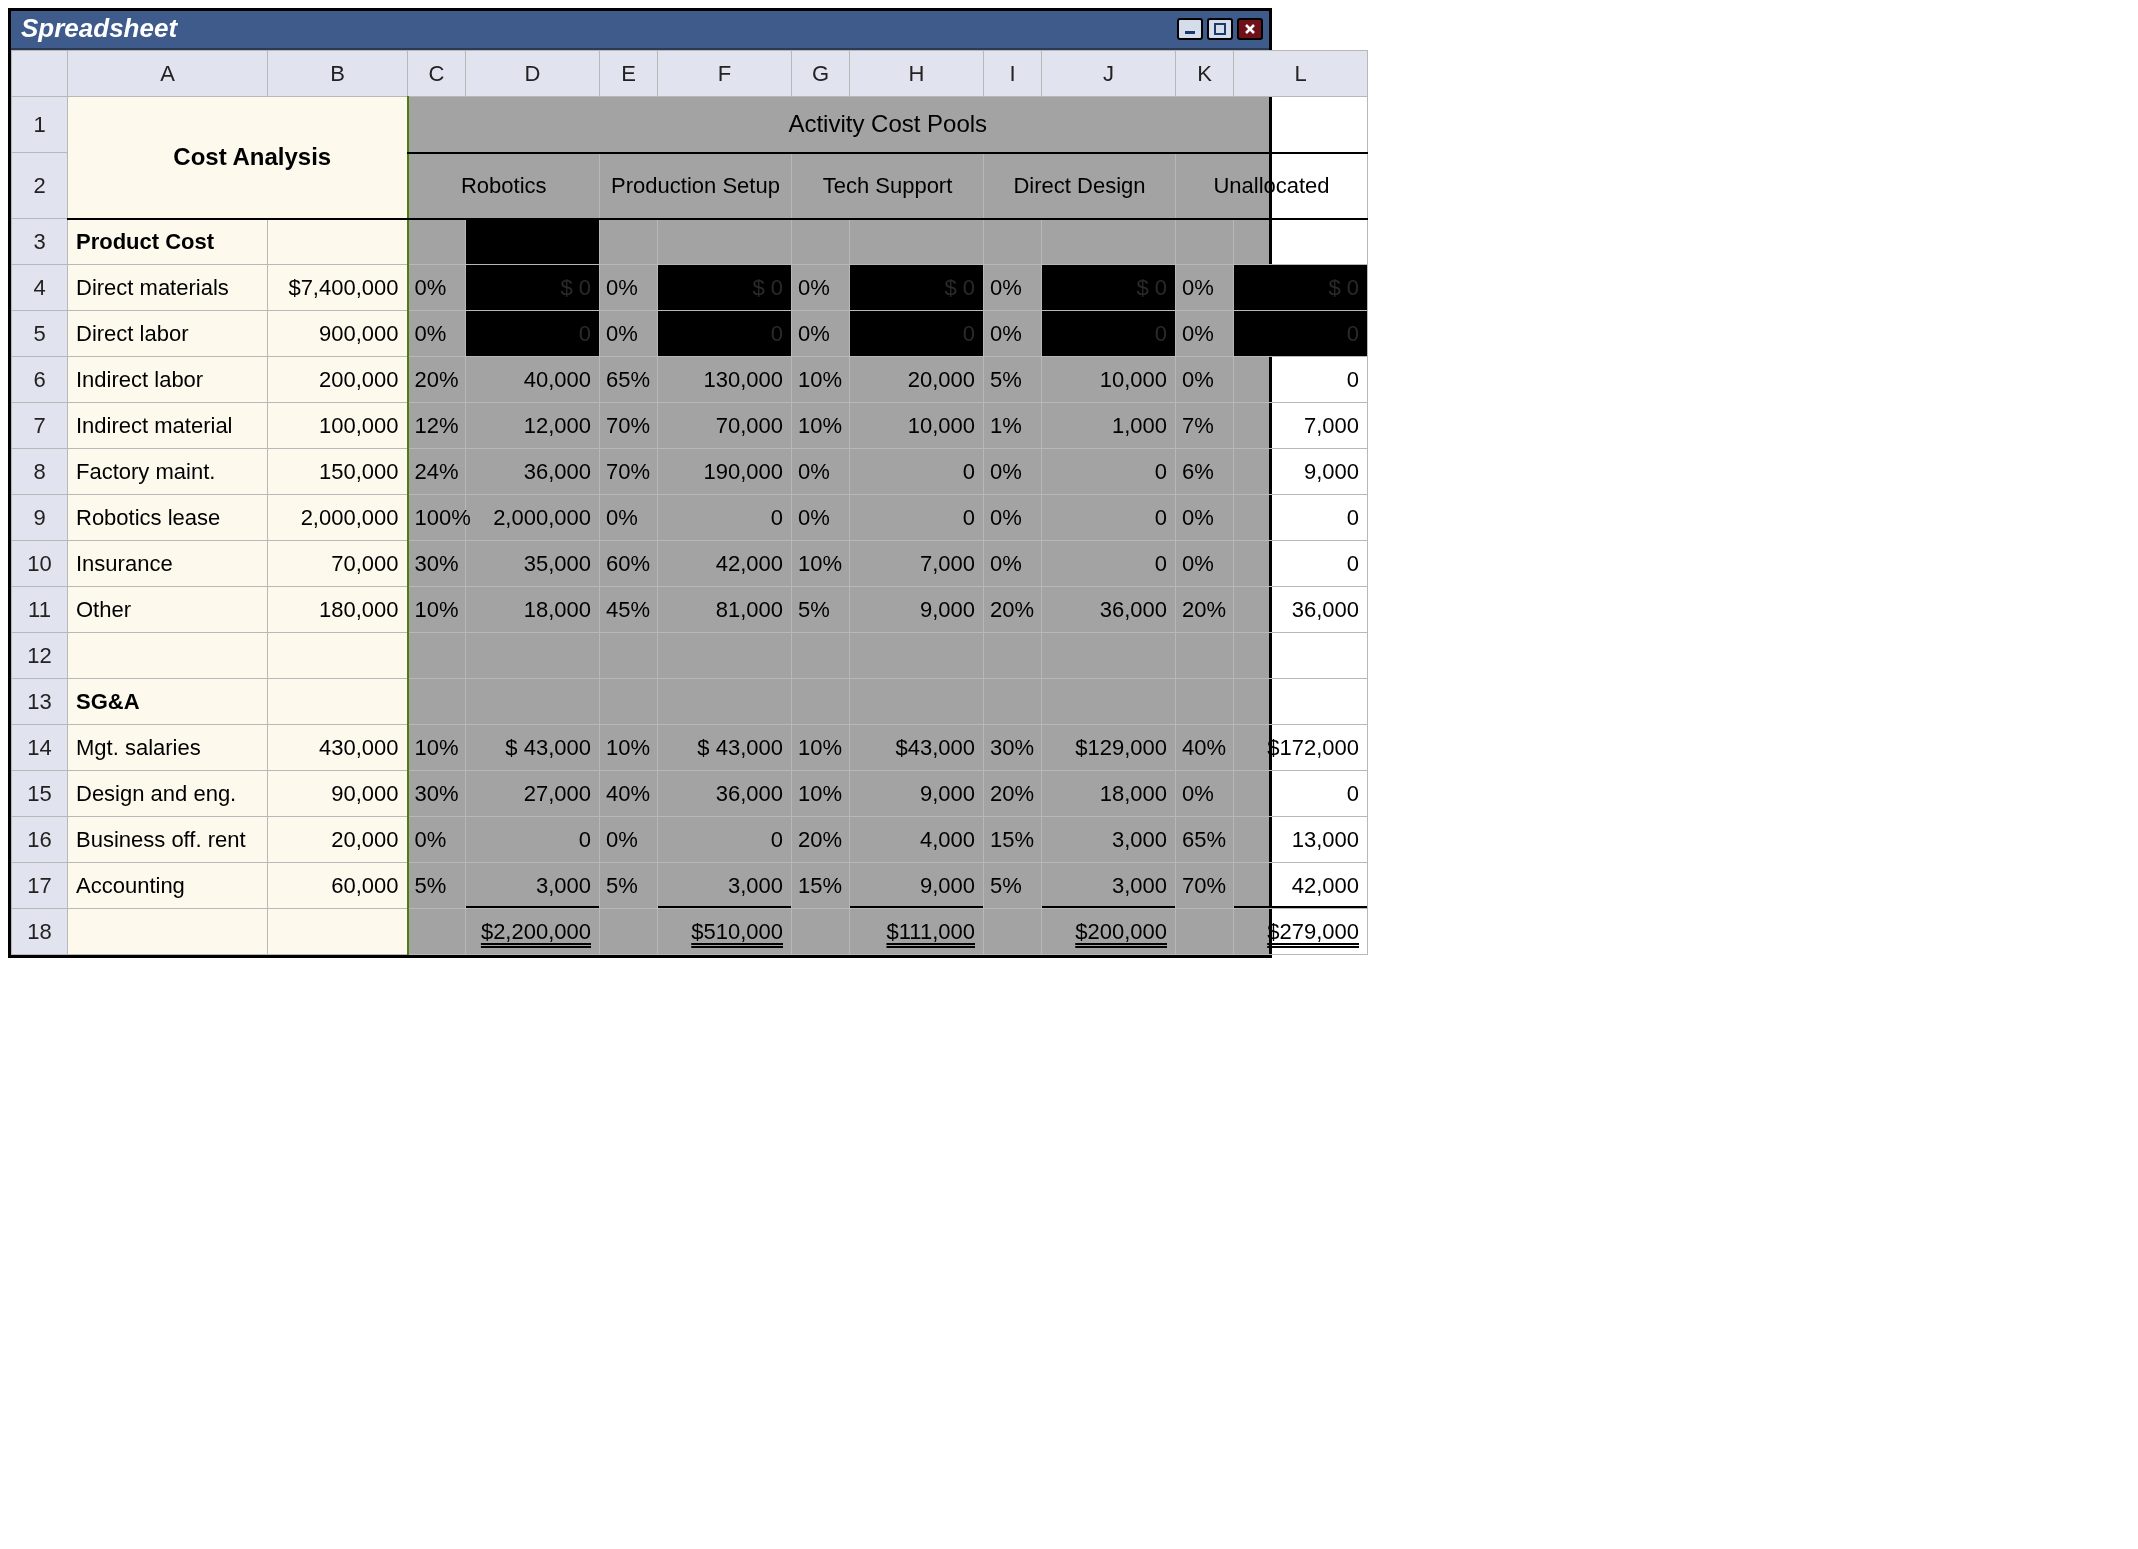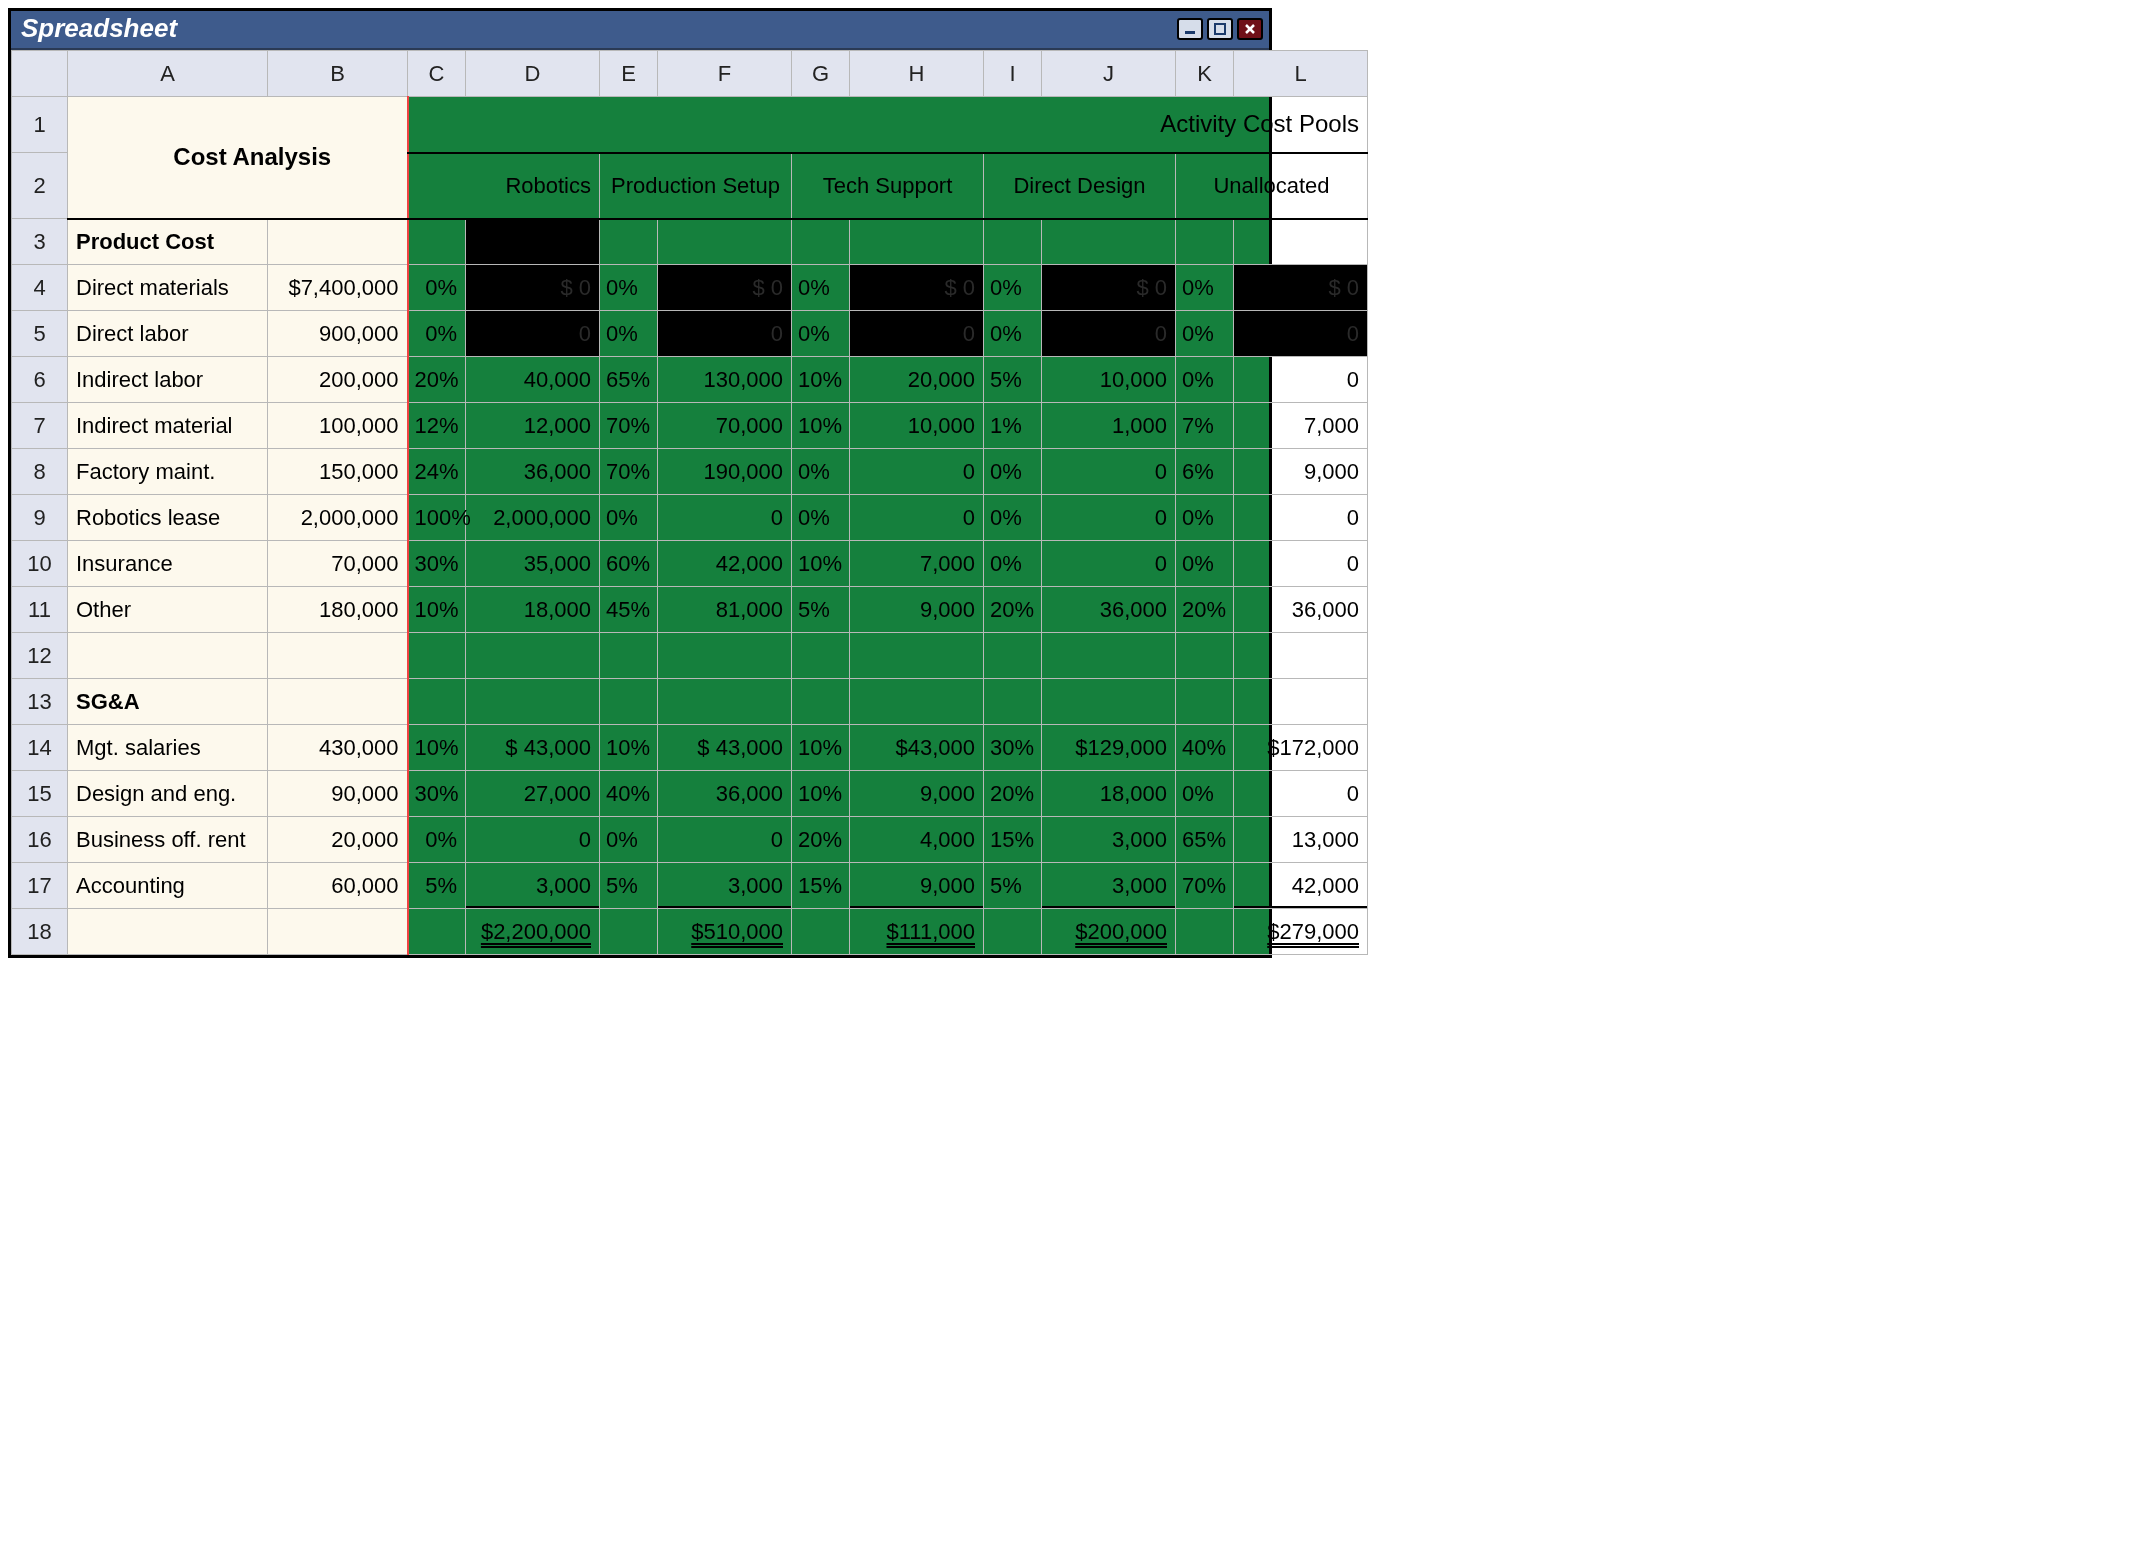--- a/index.html
+++ b/index.html
@@ -7,21 +7,21 @@
     margin: 0;
     padding: 8px;
     background: #fff;
     font-family: "Segoe UI", Arial, sans-serif;
     font-size: 22px;
     color: #000;
   }
   .window {
     border: 3px solid #000;
     width: 1264px;
-    background: #15803d;
+    background: #a3a3a3;
   }
   .titlebar {
     background: #3e5b8c;
     color: #fff;
     display: flex;
     align-items: center;
     justify-content: space-between;
     padding: 2px 6px 4px 10px;
     border-bottom: 2px solid #2a3a55;
   }
@@ -79,21 +79,21 @@
   .num { text-align:right; font-variant-numeric: tabular-nums; }
   .pct-cell { text-align:left; padding-left:6px; }
   .black { background:#000; color:#2a2a2a; }
   .dbl {
     text-decoration: underline;
     text-decoration-style: double;
     text-underline-offset: 4px;
   }
   .h-big1 { height:56px; }
   .h-big2 { height:66px; }
-  .bl { border-left:2px solid #ef4444;text-align:right; }
+  .bl { border-left:2px solid #4d7c0f; }
 </style>
 </head>
 <body>
 
 <div class="window">
   <div class="titlebar">
     <span class="title">Spreadsheet</span>
     <div class="win-controls">
       <div class="win-btn">
         <svg viewBox="0 0 14 14">

